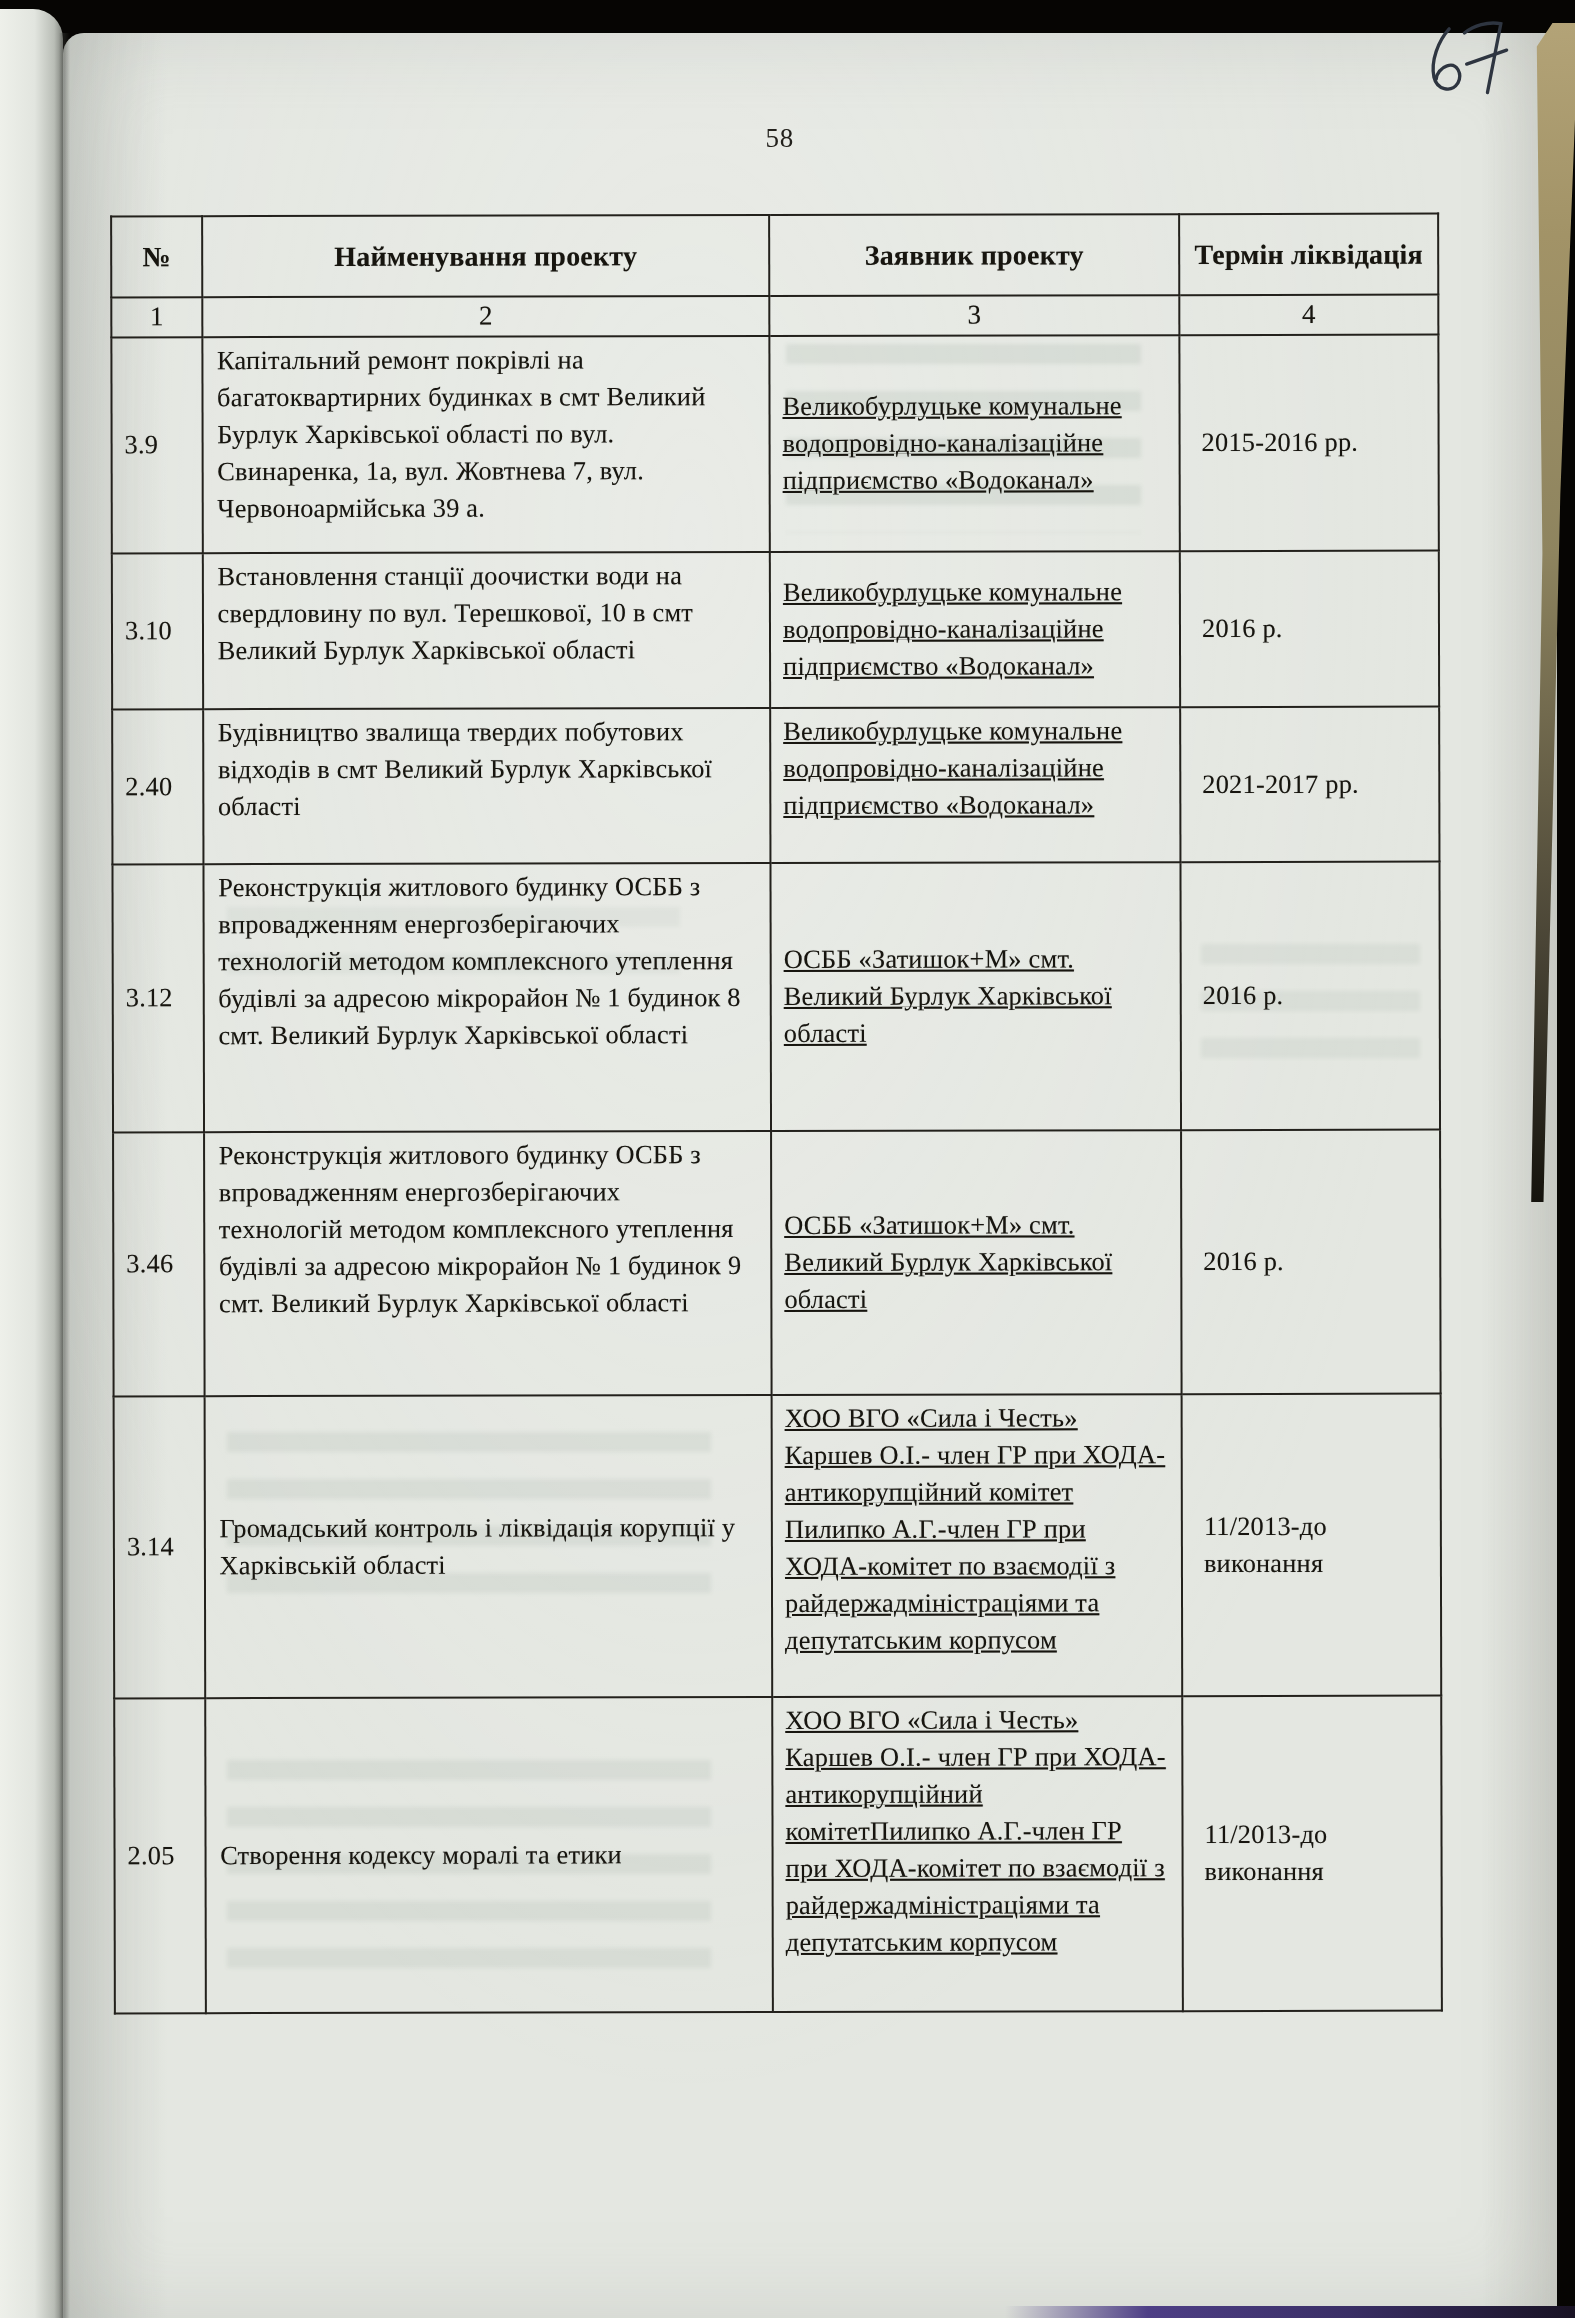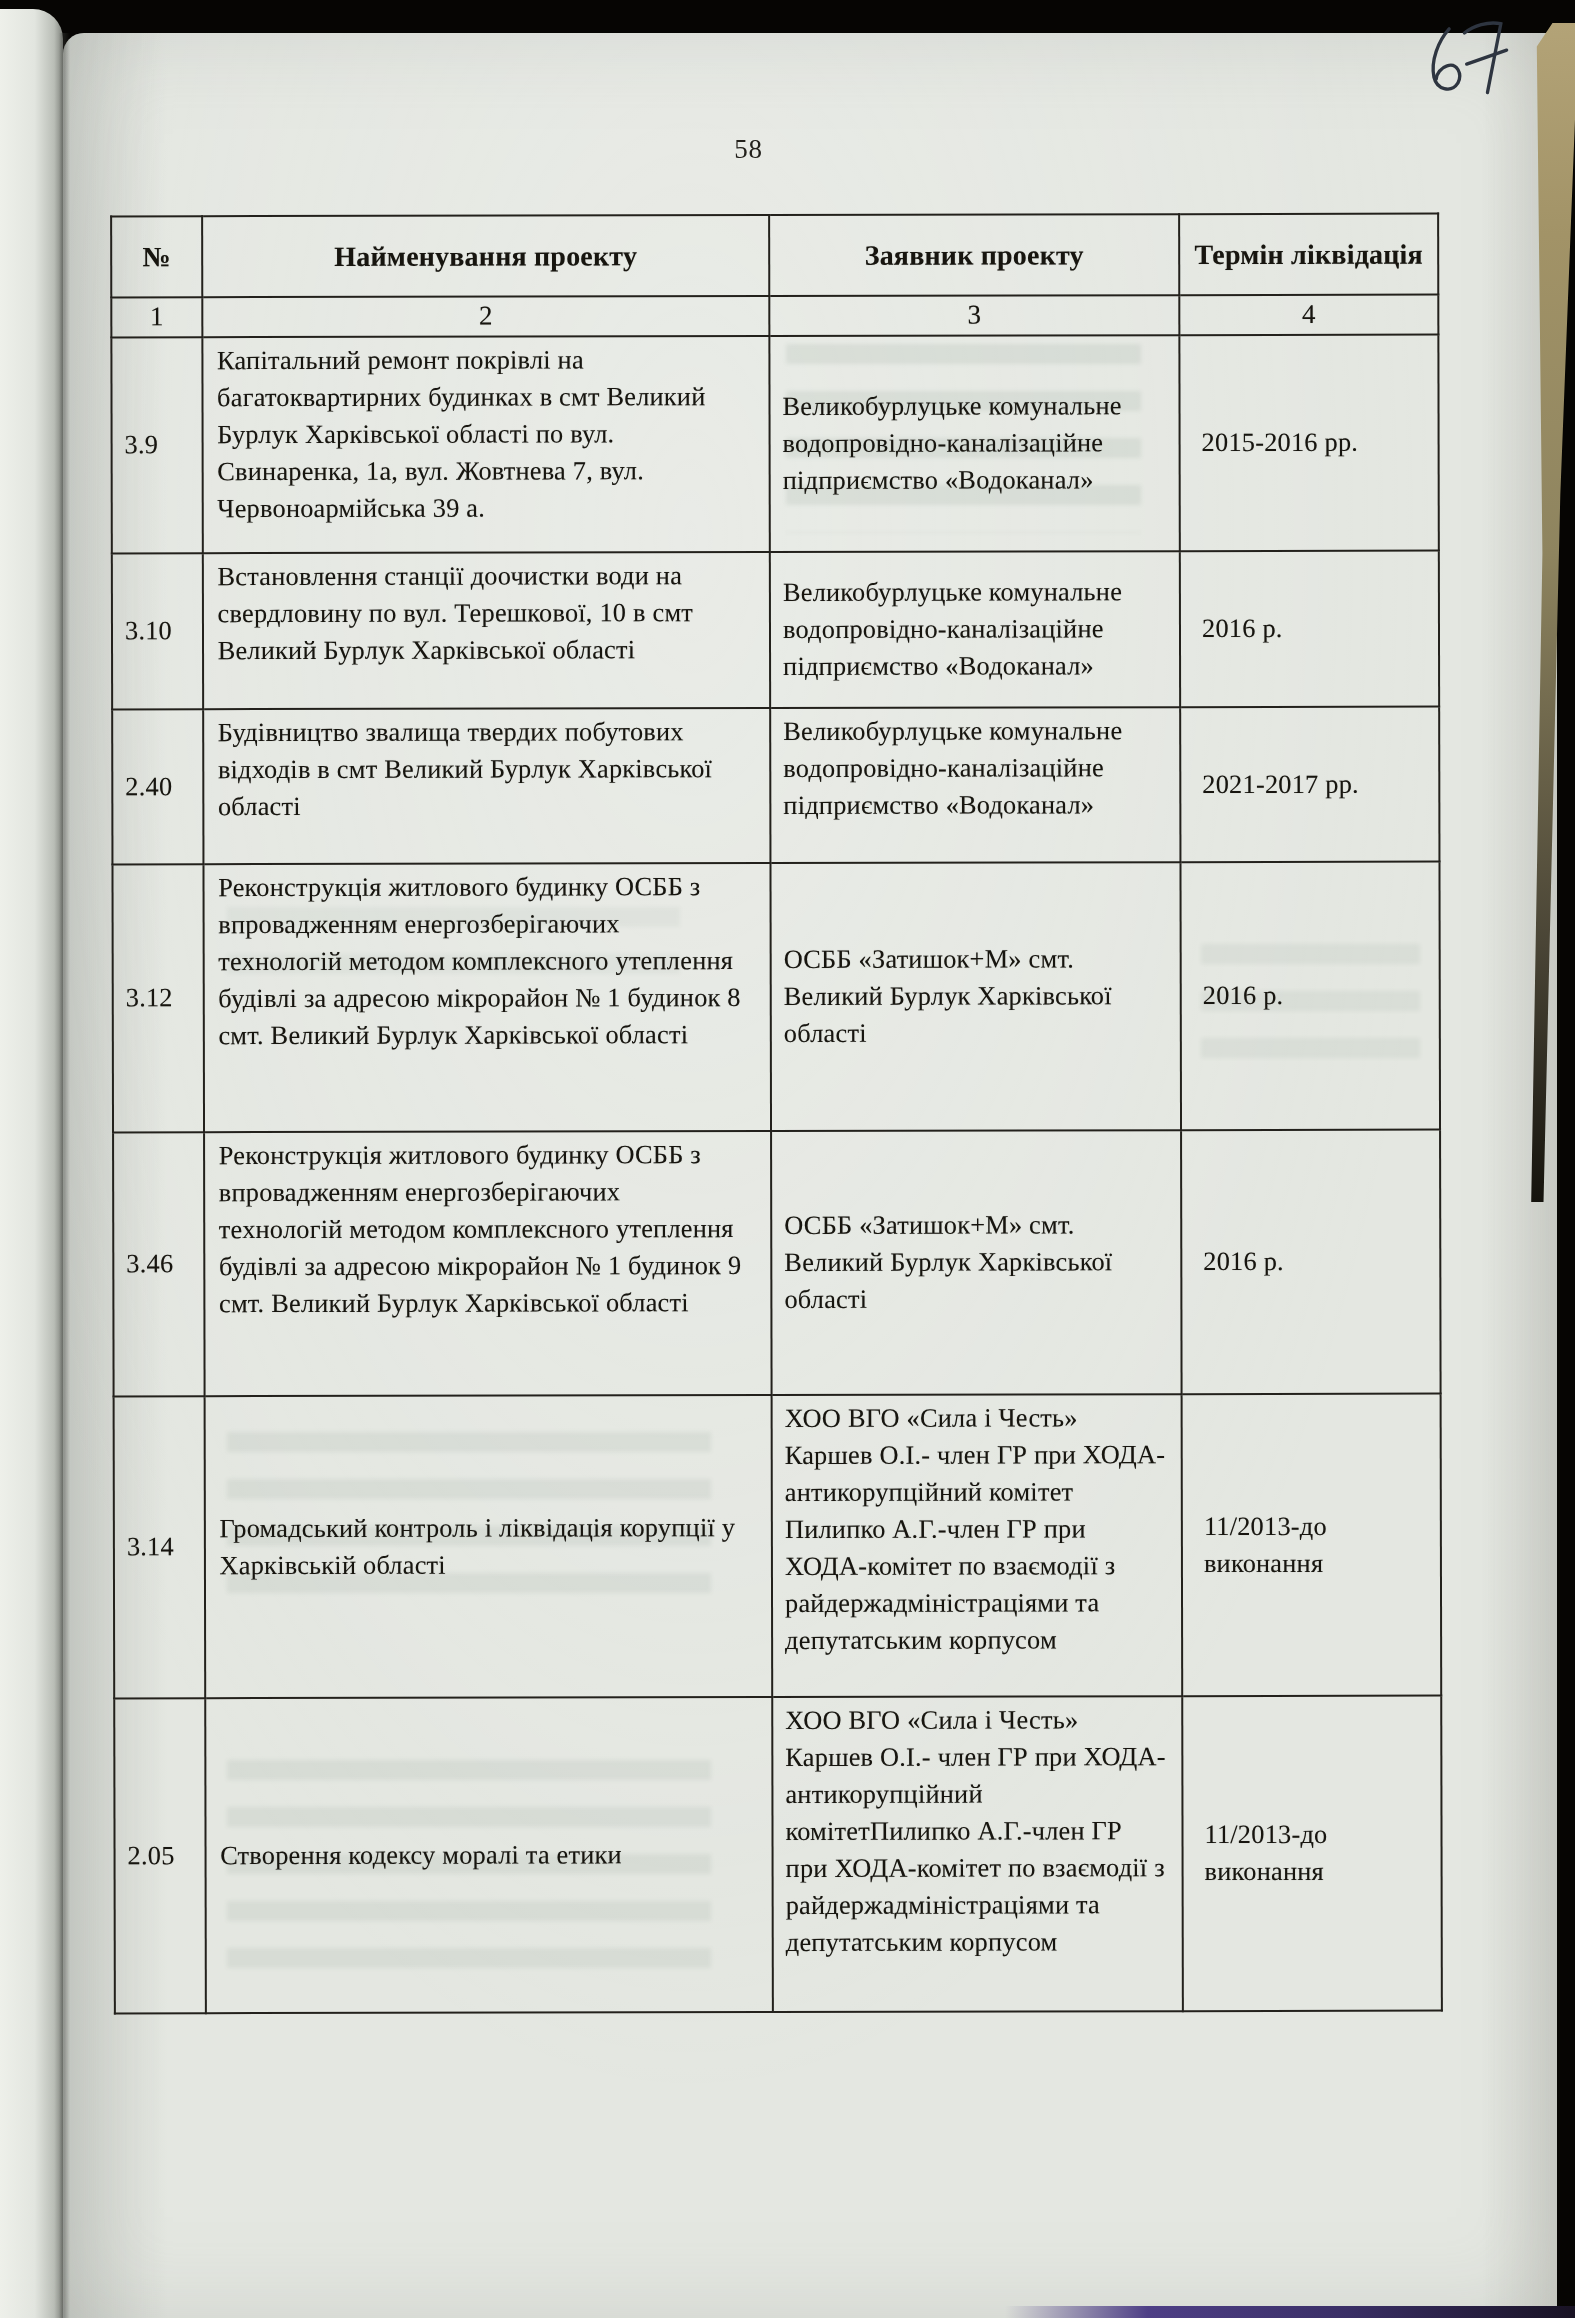--- a/index.html
+++ b/index.html
@@ -39,22 +39,22 @@
   .fore-edge{
     position:absolute;left:1520px;top:23px;width:56px;height:1179px;
     background:linear-gradient(180deg,#b3a377 0%,#a29367 18%,#8e845f 45%,#4a4536 78%,#15130d 100%);
     clip-path:polygon(58% 0%,100% 0%,100% 6%,72% 40%,55% 74%,42% 100%,20% 100%,40% 45%,30% 2%);
   }
   .bottom-strip{
     position:absolute;left:1005px;top:2306px;width:571px;height:13px;
     background:linear-gradient(90deg,rgba(60,45,110,0) 0%,#4e3f86 25%,#3a2f66 60%,#181223 100%);
   }
   .page-num{
-    position:absolute;left:703px;top:134px;width:91px;
-    font-size:27px;text-align:center;color:#23211c;letter-spacing:0.8px;
+    position:absolute;left:703px;top:123px;width:91px;
+    font-size:27px;text-align:right;color:#23211c;letter-spacing:0.8px;
   }
   .handwritten{position:absolute;left:1414px;top:19.6px;width:113px;height:83px;}
   
   .tbl-wrap{position:absolute;left:112px;top:214px;transform:rotate(-0.12deg);}
   table.doc{
     border-collapse:collapse;table-layout:fixed;width:1327px;
     background:transparent;
   }
   table.doc col.c1{width:91px;}
   table.doc col.c2{width:567px;}
@@ -66,21 +66,21 @@
     color:#17150f;
     text-shadow:0 0 0.8px rgba(30,30,25,0.35);
     overflow:hidden;
   }
   table.doc th{
     font-weight:bold;font-size:28px;text-align:center;vertical-align:middle;padding:4.5px 10.6px;
   }
   tr.colnums td{text-align:center;vertical-align:middle;font-size:27px;height:36px;padding:0;}
   td.num{vertical-align:middle;text-align:left;padding:0 0 0 12px;font-size:27px;}
   td.name{padding:4.5px 19.6px 4.5px 13.6px;}
-  td.applicant{padding:4.5px 13.6px 4.5px 12px;white-space:pre-line;}
+  td.applicant{padding:4.5px 13.6px 4.5px 12px;white-space:pre-line;text-decoration:underline;}
   td.term{padding:4.5px 6px 4.5px 21px;vertical-align:middle;margin-left:20px;}
   .v-top{vertical-align:top;}
   .v-mid{vertical-align:middle;}
   
   .ghost{
     position:absolute;pointer-events:none;opacity:0.10;filter:blur(2.3px);
     background:repeating-linear-gradient(
       180deg,
       rgba(62,92,74,0.85) 0px, rgba(62,92,74,0.85) 19.6px,
       rgba(62,92,74,0) 19.6px, rgba(62,92,74,0) 47px);

